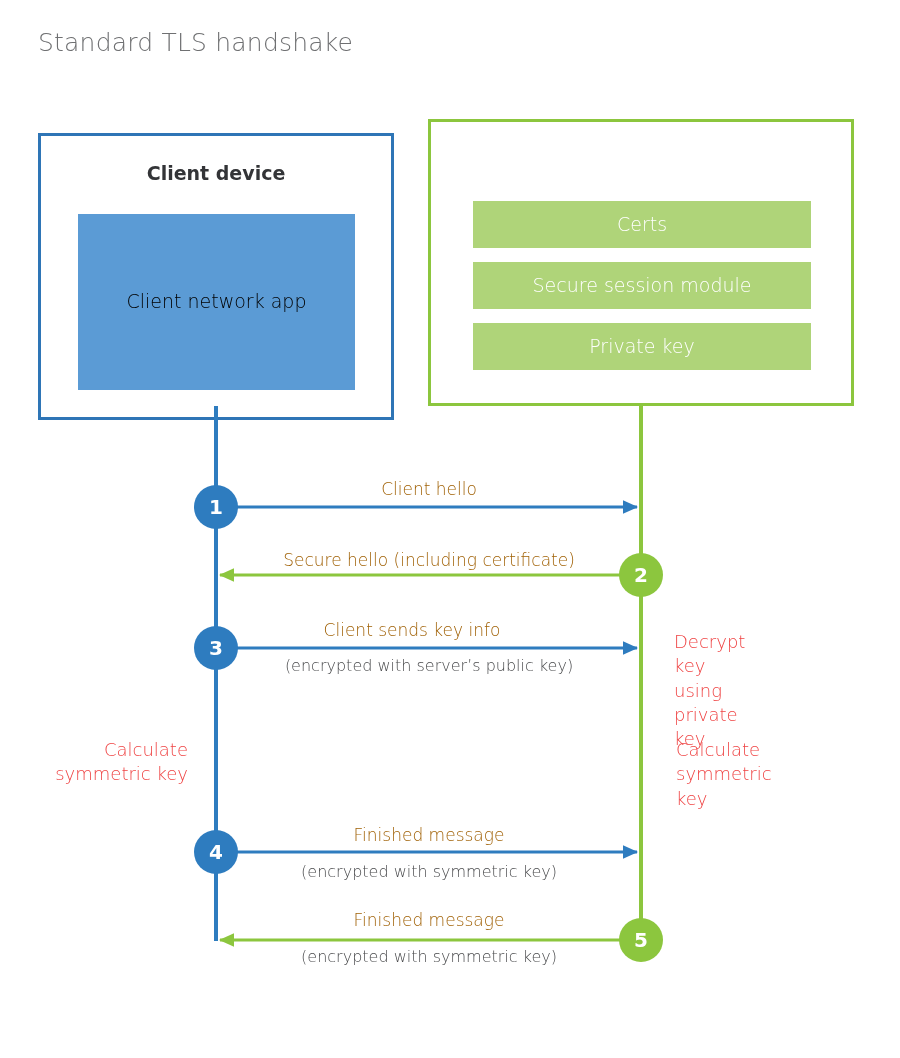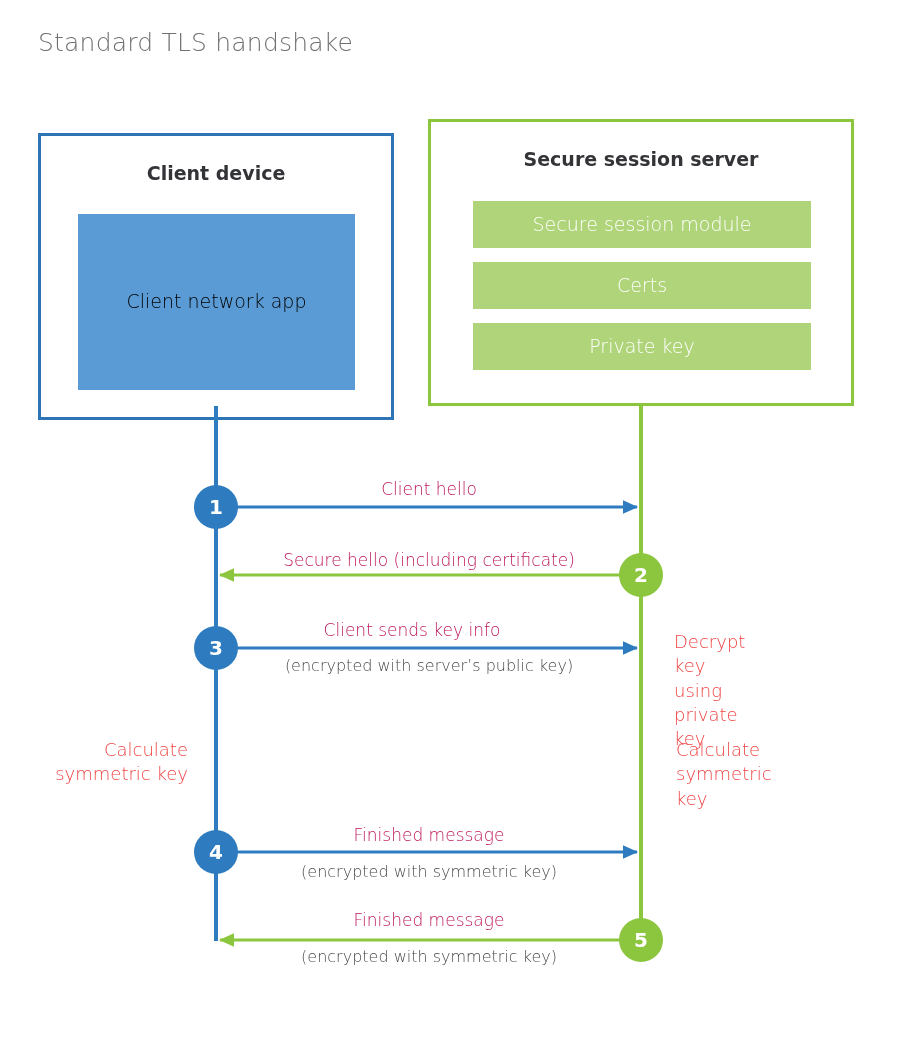--- a/index.html
+++ b/index.html
@@ -128,21 +128,21 @@
     box-sizing: border-box;
   }
   .step-circle.blue  { background: #2E7CBF; }
   .step-circle.green { background: #8CC63E; }
 
   
   .msg-label {
     position: absolute;
     font-size: 17px;
     font-weight: 300;
-    color: #be185d;
+    color: #a16207;
     white-space: nowrap;
     text-align: center;
     transform: translateX(-50%);
   }
   .msg-sub {
     position: absolute;
     font-size: 16px;
     font-weight: 300;
     color: #4a4b4d;
     white-space: nowrap;
@@ -168,24 +168,23 @@
 <div id="diagram-root">
 
   <div class="page-title">Standard TLS handshake</div>
 
   <div class="party-box client">
     <div class="party-title">Client device</div>
     <div class="client-app-block">Client network app</div>
   </div>
 
   <div class="party-box server">
-    <div class="party-title">Secure session server</div>
     <div class="server-stack">
+      <div class="server-block">Certs</div>
       <div class="server-block">Secure session module</div>
-      <div class="server-block">Certs</div>
       <div class="server-block">Private key</div>
     </div>
   </div>
 
   <svg id="wires" viewBox="0 0 900 1058" width="900" height="1058">
     <defs>
       <marker id="arrow-blue-right" viewBox="0 0 10 10" refX="9.2" refY="5" markerWidth="5.2" markerHeight="5.2" orient="auto-start-reverse">
         <path d="M 0 0.6 L 10 5 L 0 9.4 z" fill="#2E7CBF"></path>
       </marker>
       <marker id="arrow-green-left" viewBox="0 0 10 10" refX="9.2" refY="5" markerWidth="5.2" markerHeight="5.2" orient="auto-start-reverse">

